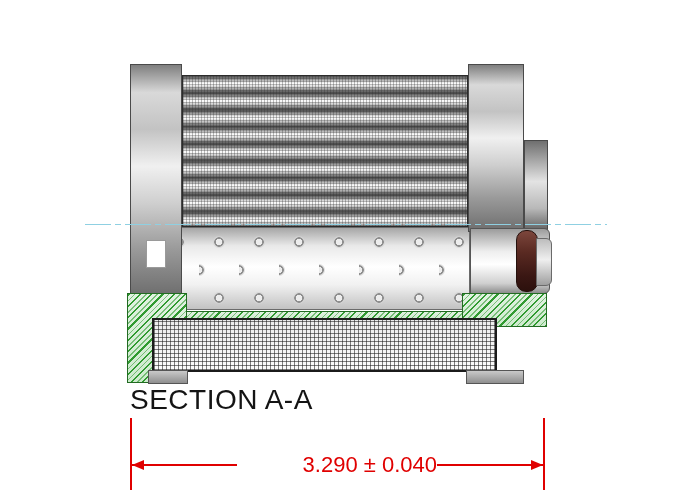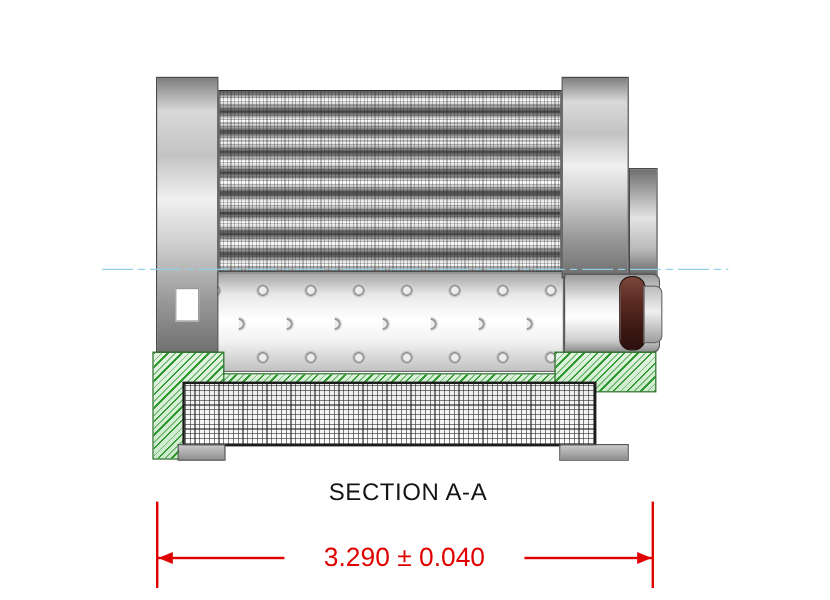--- a/index.html
+++ b/index.html
@@ -98,34 +98,34 @@
   
   .foot {
     background:linear-gradient(180deg,#c9c9c9,#8f8f8f);
     border:1px solid #555555;
   }
   .left-foot  { left:148px; top:370px; width:40px; height:14px; }
   .right-foot { left:466px; top:370px; width:58px; height:14px; }
 
   
   .section-label {
-    left:130px; top:400px; width:420px; text-align:center;
-    font-size:20px; color:#141414; letter-spacing:0.5px;
+    left:130px; top:384px; width:420px; text-align:left;
+    font-size:28px; color:#141414; letter-spacing:0.5px;
   }
 
   
   .red { background:#e00000; }
   .ext-left  { left:130px; top:418px; width:2px; height:72px; }
   .ext-right { left:543px; top:418px; width:2px; height:72px; }
   .dim-line  { left:131px; top:464px; width:413px; height:2px; }
   .arrow { width:0; height:0; border-top:5px solid transparent; border-bottom:5px solid transparent; }
   .arrow-left  { left:132px; top:460px; border-right:12px solid #e00000; }
   .arrow-right { left:531px; top:460px; border-left:12px solid #e00000; }
   .dim-label {
-    left:237px; top:450px; width:200px; text-align:center;
+    left:237px; top:450px; width:200px; text-align:right;
     font-size:22px; color:#e00000; background:#ffffff; padding:2px 0;
   }
 </style>
 </head>
 <body>
 
 <div class="canvas">
 
   <div class="abs media"></div>
 

